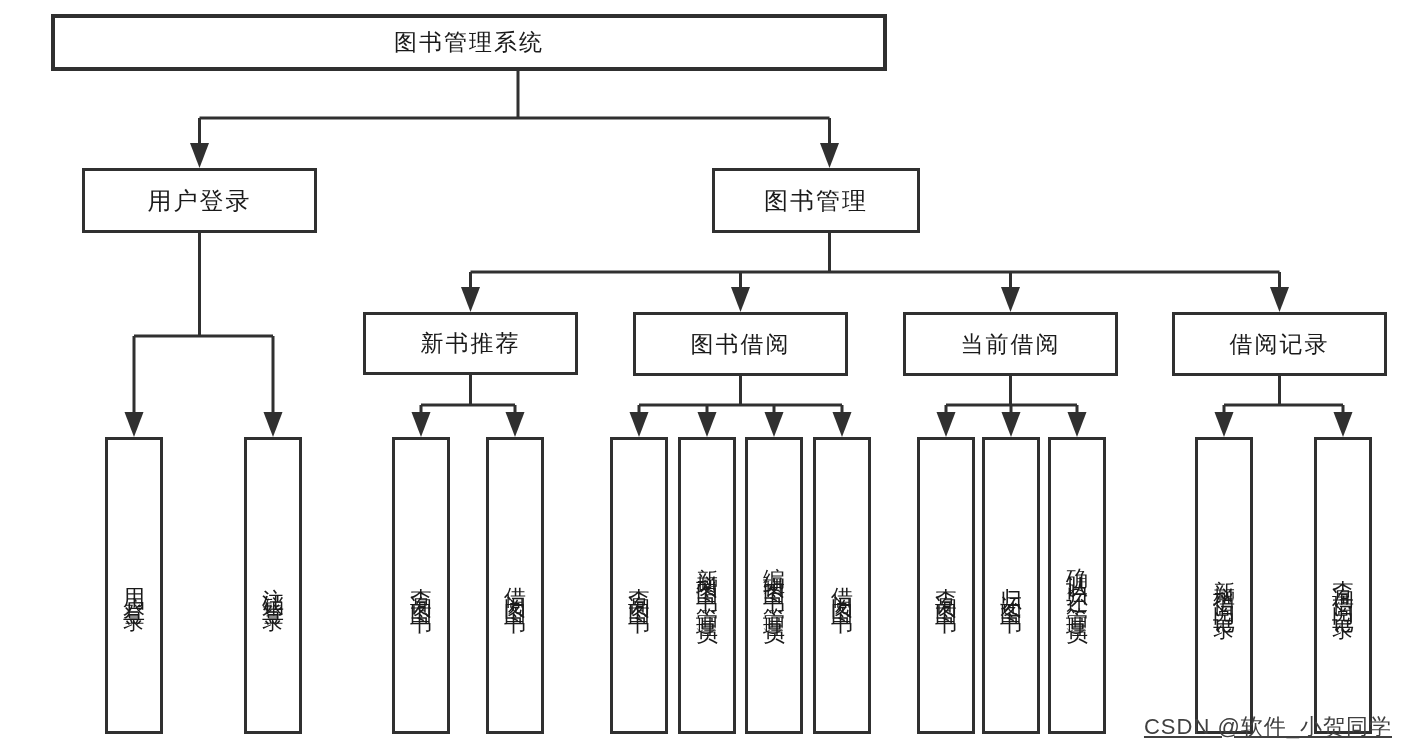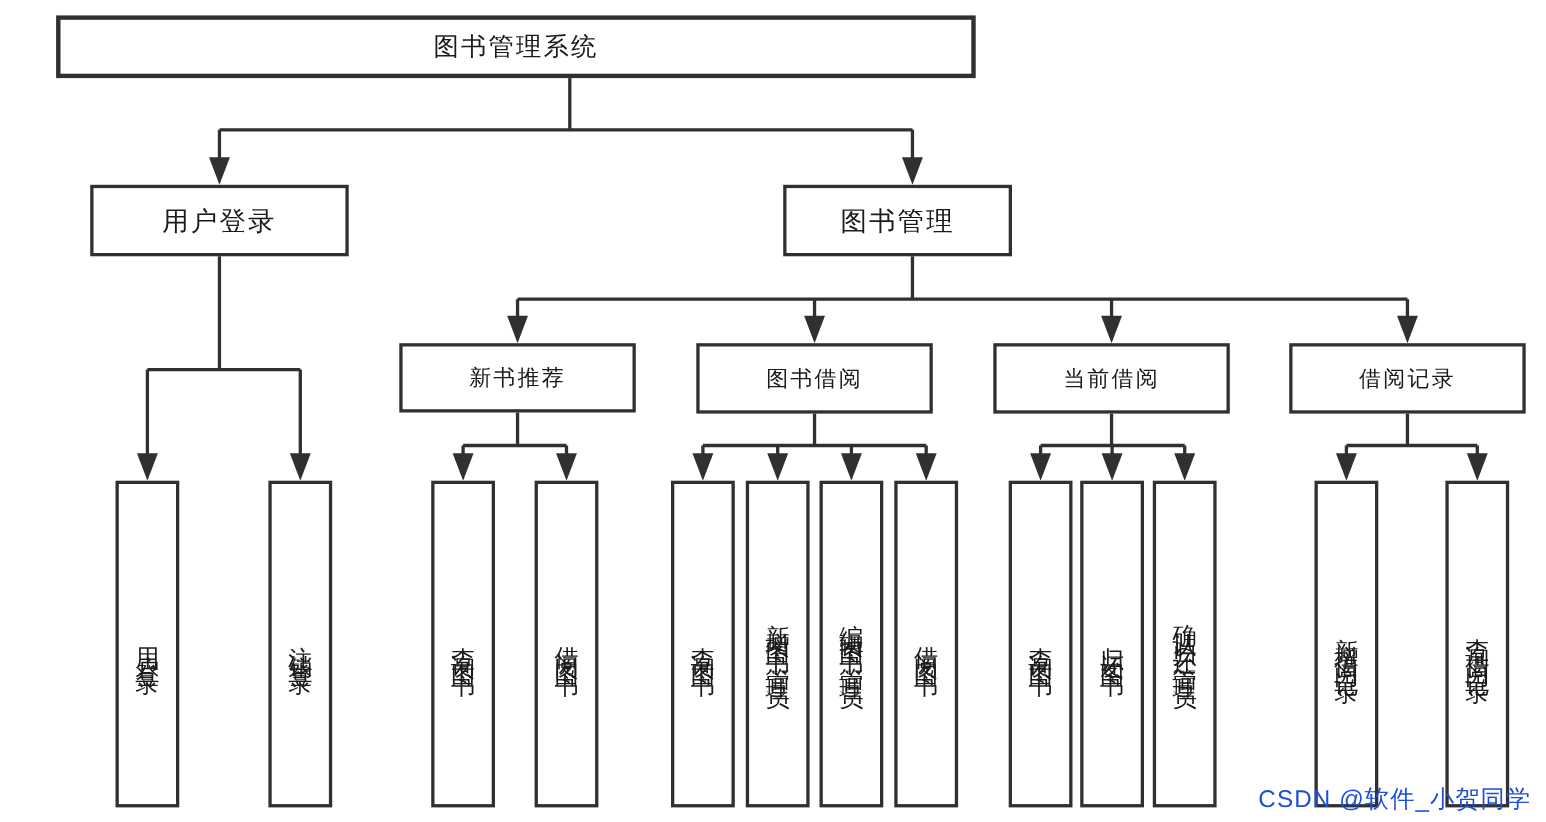--- a/index.html
+++ b/index.html
@@ -36,38 +36,39 @@
   .node.root {
     border-width: 4px;
     font-size: 23px;
     letter-spacing: 2px;
   }
   .node.h2 {
     font-size: 24px;
     letter-spacing: 2px;
   }
   .node.h3 {
-    font-size: 20px;
+    font-size: 23px;
     letter-spacing: 2px;
   }
   .node.v {
     writing-mode: vertical-rl;
     text-orientation: mixed;
     font-size: 22px;
     letter-spacing: 8px;
     line-height: 1;
   }
   .watermark {
     position: absolute;
     right: 13px;
     top: 712px;
     font-size: 22px;
-    color: #1d4ed8;
+    color: #404040;
     letter-spacing: 1px;
     white-space: nowrap;
+    text-decoration: underline;
   }
 </style>
 </head>
 <body>
 
 <div class="canvas">
 
   <svg class="connectors" viewBox="0 0 1405 747" aria-hidden="true">
     <g stroke="#303030" stroke-width="3" fill="none">
 

